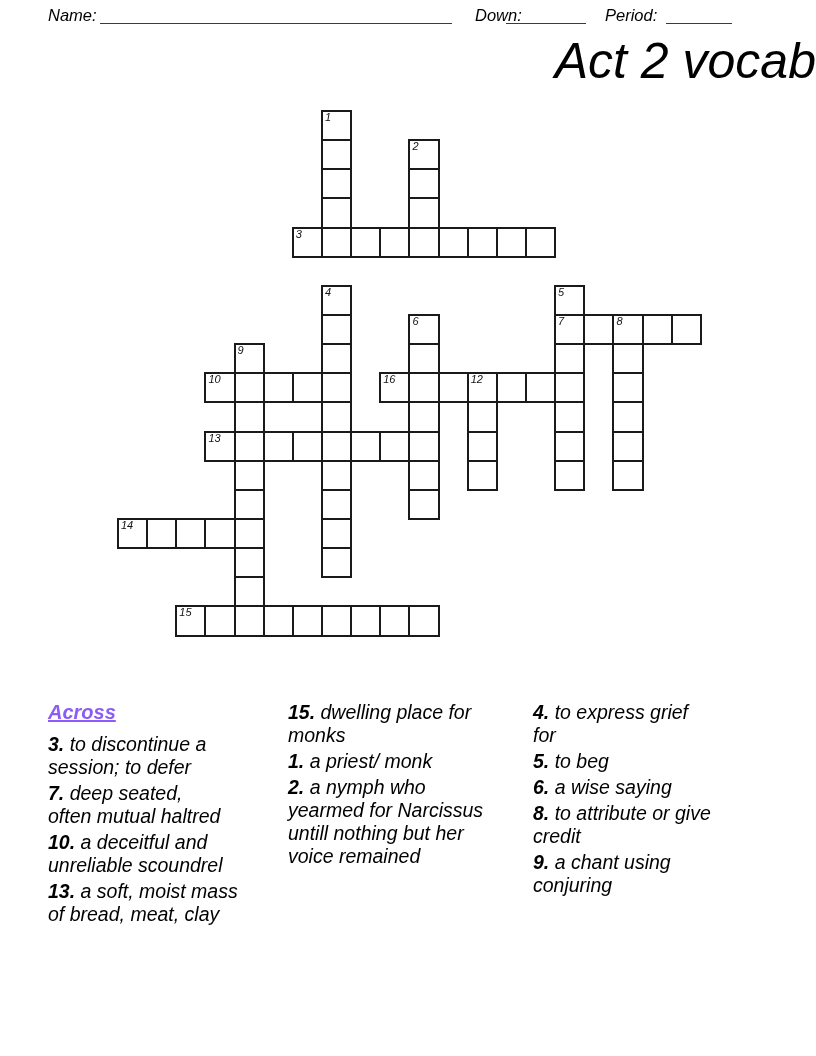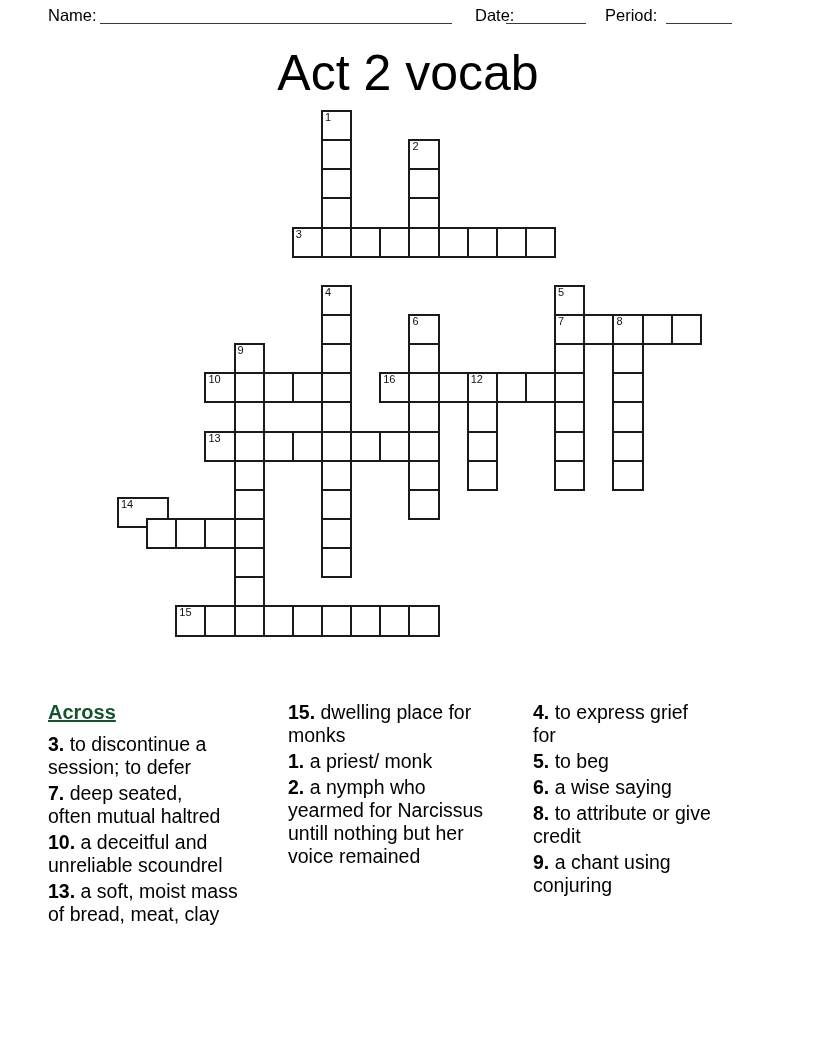--- a/index.html
+++ b/index.html
@@ -1,52 +1,52 @@
 <!DOCTYPE html>
 <html><head>
 <meta charset="utf-8">
 <style>
   html,body { margin:0; padding:0; background:#e8e8e8; }
   .page {
     position:relative; width:816px; height:1056px; margin:0 auto;
     background:#ffffff; overflow:hidden;
-    font-family:"Liberation Sans", sans-serif; color:#000;
+    font-family:"Liberation Sans", sans-serif; color:#000;font-style:italic;
   }
   .hdr-label { position:absolute; top:6px; font-size:16.5px; line-height:19px; color:#000; }
   .blank-line { position:absolute; top:7px; height:16px; border-bottom:1.7px solid #3a3a3a; }
   .title {
-    position:absolute; left:0; right:0; top:33px; margin:12px;
-    text-align:center; font-size:50px; line-height:56px; font-weight:400; color:#000;
+    position:absolute; left:0; right:0; top:33px; margin:0;
+    text-align:right; font-size:50px; line-height:56px; font-weight:400; color:#000;
   }
   .grid-layer { position:absolute; left:0; top:0; }
   .cell {
     position:absolute; width:31.14px; height:31.14px; box-sizing:border-box;
     background:#fff; border:2px solid #1a1a1a;
   }
   .cell .num {
     position:absolute; top:-1px; left:2px;
     font-size:11px; line-height:13px; color:#111; font-weight:400;
   }
   .clue-col { position:absolute; top:701px; width:250px; }
   .clue-heading {
     margin:0 0 9px 0; font-size:20px; line-height:23px;
-    font-weight:bold; text-decoration:underline; color:#14532d;
+    font-weight:bold; text-decoration:underline; color:#8b5cf6;
   }
   .clue { margin:0 0 3px 0; font-size:19.5px; line-height:23px; color:#000; }
   .clue b { font-weight:bold; }
 </style>
 </head>
 <body>
 
 <div class="page">
 
   <div>
     <span class="hdr-label" style="left:48px">Name:</span>
     <span class="blank-line" style="left:100px; width:352px"></span>
-    <span class="hdr-label" style="left:475px">Date:</span>
+    <span class="hdr-label" style="left:475px">Down:</span>
     <span class="blank-line" style="left:506px; width:80px"></span>
     <span class="hdr-label" style="left:605px">Period:</span>
     <span class="blank-line" style="left:666px; width:66px"></span>
   </div>
 
   <h1 class="title">Act 2 vocab</h1>
 
   <div id="grid" class="grid-layer">
       <div class="cell" style="left: 320.98px; top: 110px;">
         <span class="num">1</span>
@@ -142,21 +142,21 @@
       <div class="cell" style="left: 466.68px; top: 401.4px;"></div>
       <div class="cell" style="left: 466.68px; top: 430.54px;"></div>
       <div class="cell" style="left: 466.68px; top: 459.68px;"></div>
       <div class="cell" style="left: 204.42px; top: 430.54px;">
         <span class="num">13</span>
       </div>
       <div class="cell" style="left: 262.7px; top: 430.54px;"></div>
       <div class="cell" style="left: 291.84px; top: 430.54px;"></div>
       <div class="cell" style="left: 350.12px; top: 430.54px;"></div>
       <div class="cell" style="left: 379.26px; top: 430.54px;"></div>
-      <div class="cell" style="left: 117px; top: 497px; padding-left: 48px;">
+      <div class="cell" style="left: 117px; top: 518px; padding-left: 48px;">
         <span class="num">14</span>
       </div>
       <div class="cell" style="left: 146.14px; top: 517.96px;"></div>
       <div class="cell" style="left: 175.28px; top: 517.96px;"></div>
       <div class="cell" style="left: 204.42px; top: 517.96px;"></div>
       <div class="cell" style="left: 175.28px; top: 605.38px;">
         <span class="num">15</span>
       </div>
       <div class="cell" style="left: 204.42px; top: 605.38px;"></div>
       <div class="cell" style="left: 262.7px; top: 605.38px;"></div>

